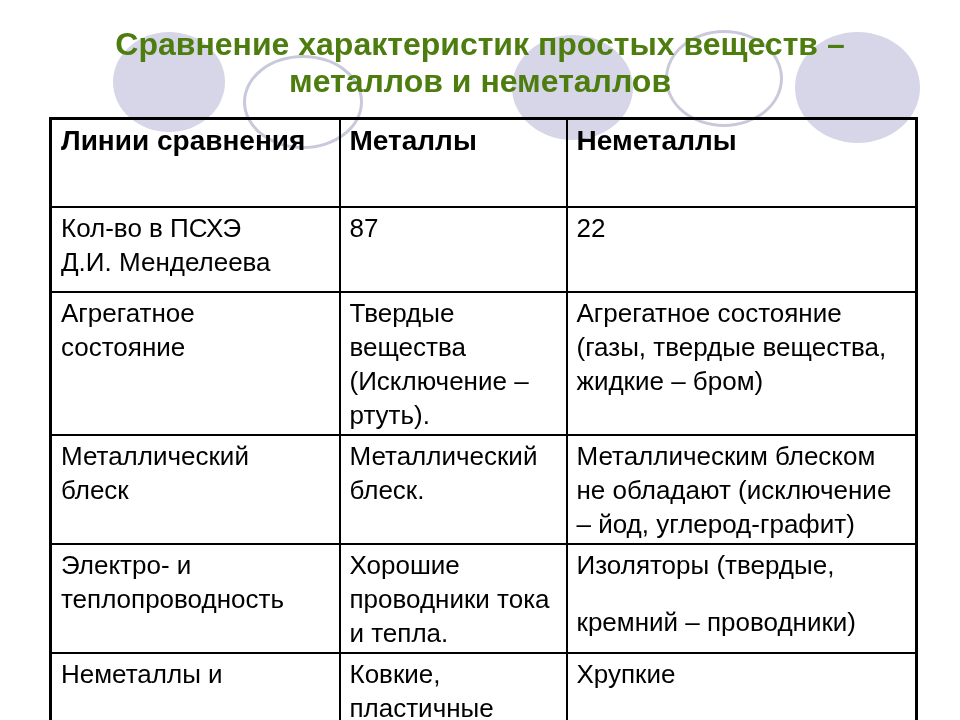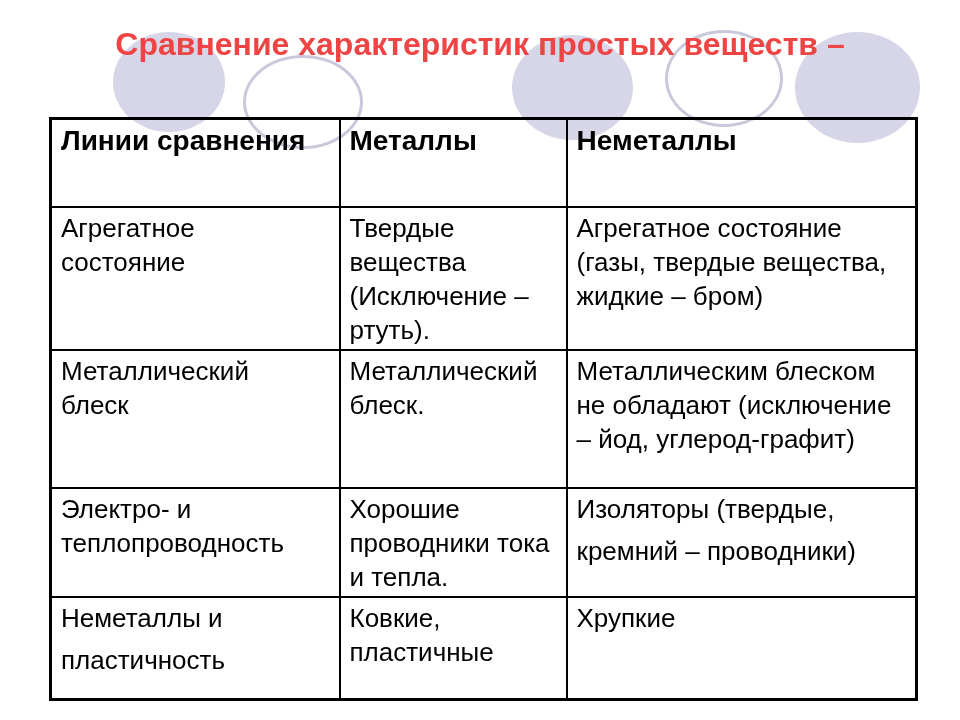--- a/index.html
+++ b/index.html
@@ -24,21 +24,21 @@
 
   .title {
     position: absolute;
     top: 26px; left: 0;
     width: 960px;
     margin: 0;
     text-align: center;
     font-size: 32px;
     line-height: 37px;
     font-weight: bold;
-    color: #ef4444;
+    color: #4d7c0f;
   }
 
   table.cmp {
     position: absolute;
     left: 49px; top: 117px;
     width: 866px;
     border-collapse: collapse;
     table-layout: fixed;
     border: 3px solid #000000;
     background: transparent;
@@ -52,50 +52,63 @@
   }
   .cmp th { font-size: 28px; line-height: 36px; font-weight: bold; }
   .cmp td { font-size: 26px; line-height: 34px; font-weight: normal; }
   .cmp thead tr          { height: 88px; }
   .cmp tbody tr:nth-child(1) { height: 85px; }
   .cmp tbody tr:nth-child(2) { height: 138px; padding-left: 21px; }
   .cmp tbody tr:nth-child(3) { height: 104px; }
   .cmp tbody tr:nth-child(4) { height: 103px; }
   .cmp tbody tr:nth-child(5) { height: 88px; }
   .para { white-space: pre-line; }
-  .para + .para { margin-top: 8px; }
+  .para + .para { margin-top: 23px; }
 </style>
 </head>
 <body>
 
 <div class="slide">
   <div class="circle filled c1"></div>
   <div class="circle outlined c2"></div>
   <div class="circle filled c3"></div>
   <div class="circle outlined c4"></div>
   <div class="circle filled c5"></div>
 
   <h1 class="title">
     <div>Сравнение характеристик простых веществ –</div>
+    <div>металлов и неметаллов</div>
   </h1>
 
   <table class="cmp">
     <colgroup>
       <col style="width:289px">
       <col style="width:227px">
       <col style="width:350px">
     </colgroup>
     <thead>
       <tr>
           <th>Линии сравнения</th>
           <th>Металлы</th>
           <th>Неметаллы</th>
         </tr>
     </thead>
     <tbody>
+        <tr>
+          <td>
+            <div class="para">Кол-во в ПСХЭ
+Д.И. Менделеева</div>
+          </td>
+          <td>
+            <div class="para">87</div>
+          </td>
+          <td>
+            <div class="para">22</div>
+          </td>
+        </tr>
         <tr>
           <td>
             <div class="para">Агрегатное
 состояние</div>
           </td>
           <td>
             <div class="para">Твердые
 вещества
 (Исключение –
 ртуть).</div>

